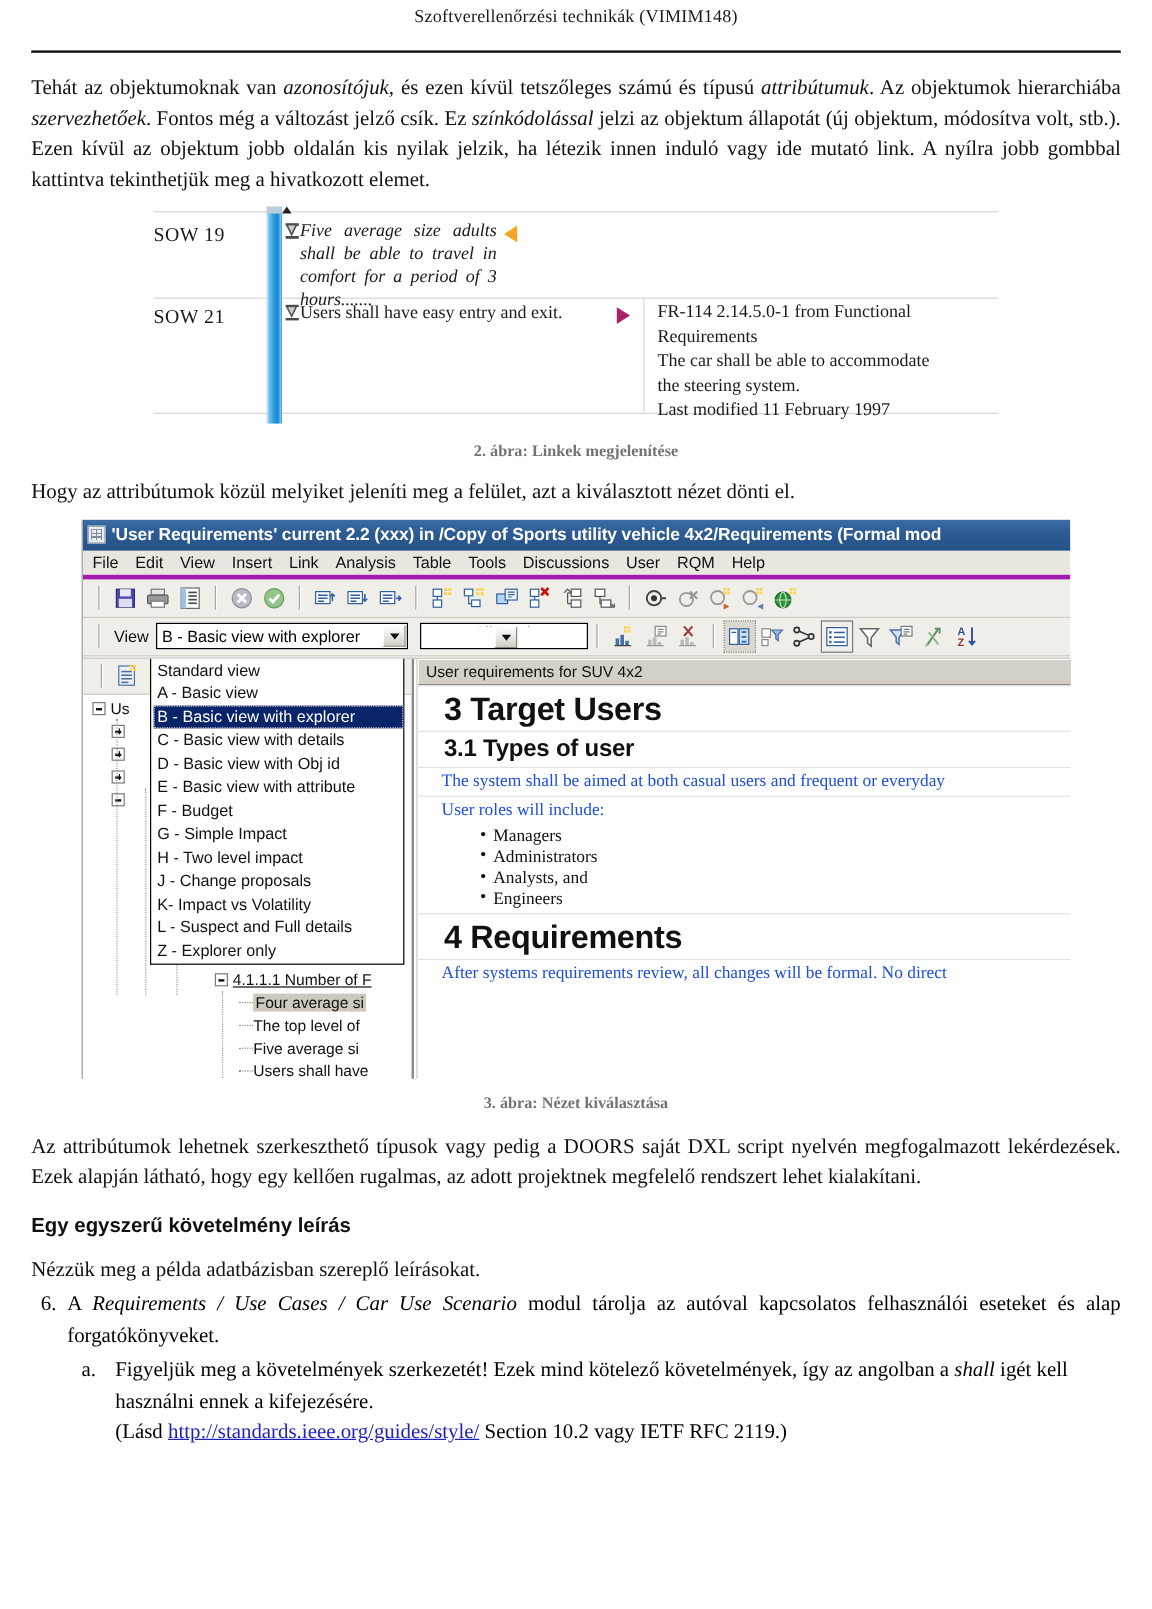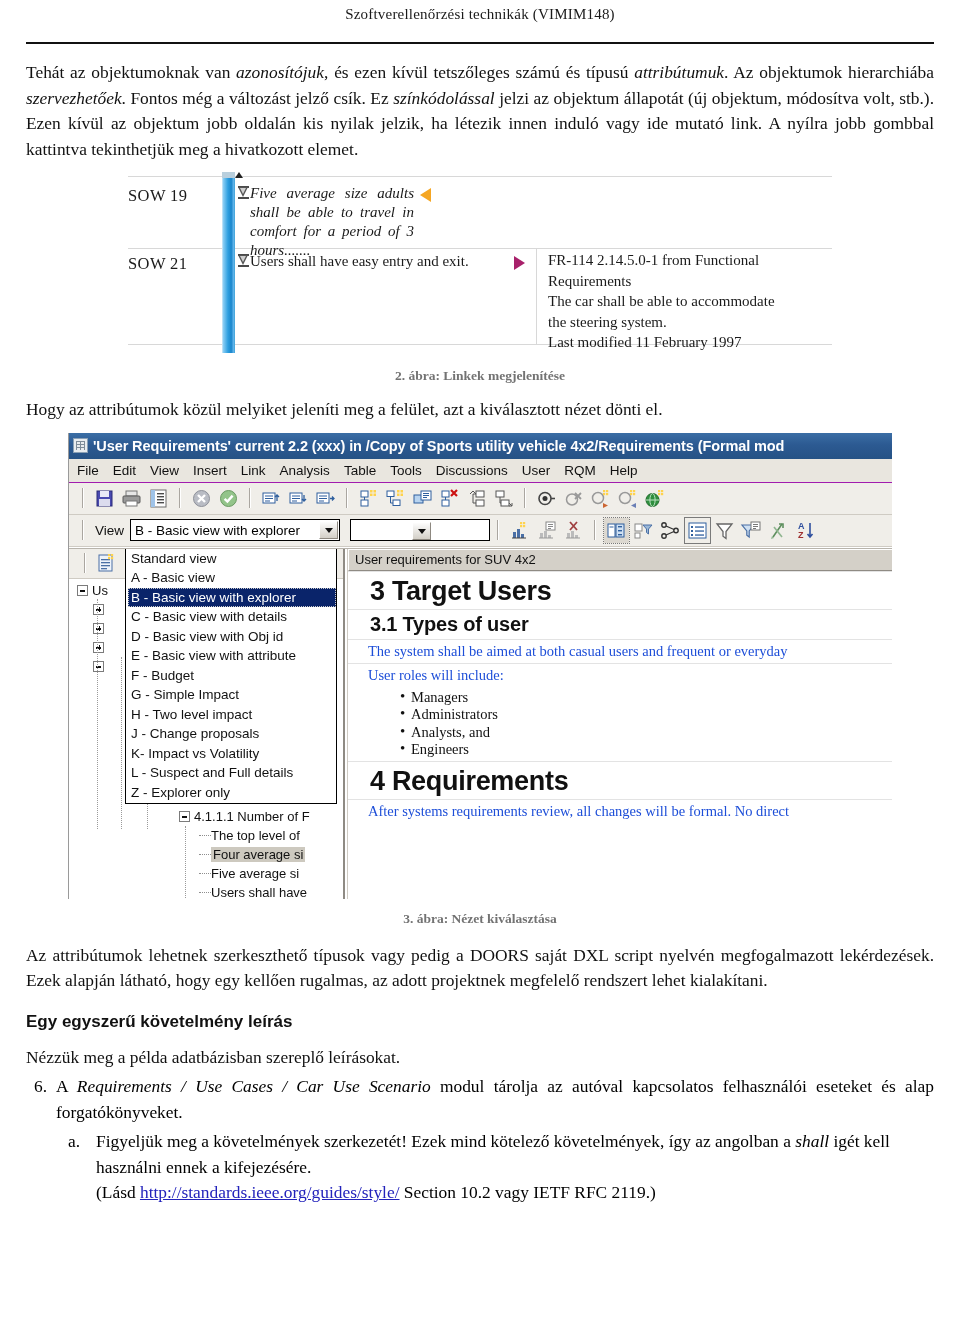--- a/index.html
+++ b/index.html
@@ -218,21 +218,21 @@
   }
   .menubar {
     height: 24px;
     background: #e9e6df;
     display: flex;
     align-items: center;
     padding-left: 8px;
     gap: 14px;
     font-size: 13.5px;
     color: #111;
-    border-bottom: 1px solid #a21caf;
+    border-bottom: 4px solid #a21caf;
   }
   .menubar span { white-space: nowrap; }
 
   .toolbar {
     height: 32px;
     background: #f0eee9;
     display: flex;
     align-items: center;
     padding-left: 6px;
     border-bottom: 1px solid #cfcbc3;
@@ -921,31 +921,31 @@
           <div class="tree-row" style="padding-left:24px;">
             <span class="pm"></span>
             <span class="tree-lbl"></span>
           </div>
 
           <div style="position:absolute; left:28px; top:20px; height:230px; border-left:1px dotted #9a9a9a;"></div>
           <div style="position:absolute; left:52px; top:78px; height:172px; border-left:1px dotted #9a9a9a;"></div>
           <div style="position:absolute; left:78px; top:78px; height:172px; border-left:1px dotted #9a9a9a;"></div>
 
           <div style="position:absolute; left:0; top:228px; width:276px;">
-            <div class="tree-row" style="padding-left:110px;">
+            <div class="tree-row" style="padding-left:110px;text-decoration:underline;">
               <span class="pm"></span>
               <span class="tree-lbl">4.1.1.1 Number of F</span>
             </div>
             <div class="tree-row" style="padding-left:130px;">
               <span style="width:12px; border-top:1px dotted #8e8e8e;"></span>
-              <span class="tree-lbl">The top level of</span>
+              <span class="tree-lbl sel-grey">Four average si</span>
             </div>
             <div class="tree-row" style="padding-left:130px;">
               <span style="width:12px; border-top:1px dotted #8e8e8e;"></span>
-              <span class="tree-lbl sel-grey">Four average si</span>
+              <span class="tree-lbl">The top level of</span>
             </div>
             <div class="tree-row" style="padding-left:130px;">
               <span style="width:12px; border-top:1px dotted #8e8e8e;"></span>
               <span class="tree-lbl">Five average si</span>
             </div>
             <div class="tree-row" style="padding-left:130px;">
               <span style="width:12px; border-top:1px dotted #8e8e8e;"></span>
               <span class="tree-lbl">Users shall have</span>
             </div>
             <div style="position:absolute; left:116px; top:19px; height:76px; border-left:1px dotted #9a9a9a;"></div>

